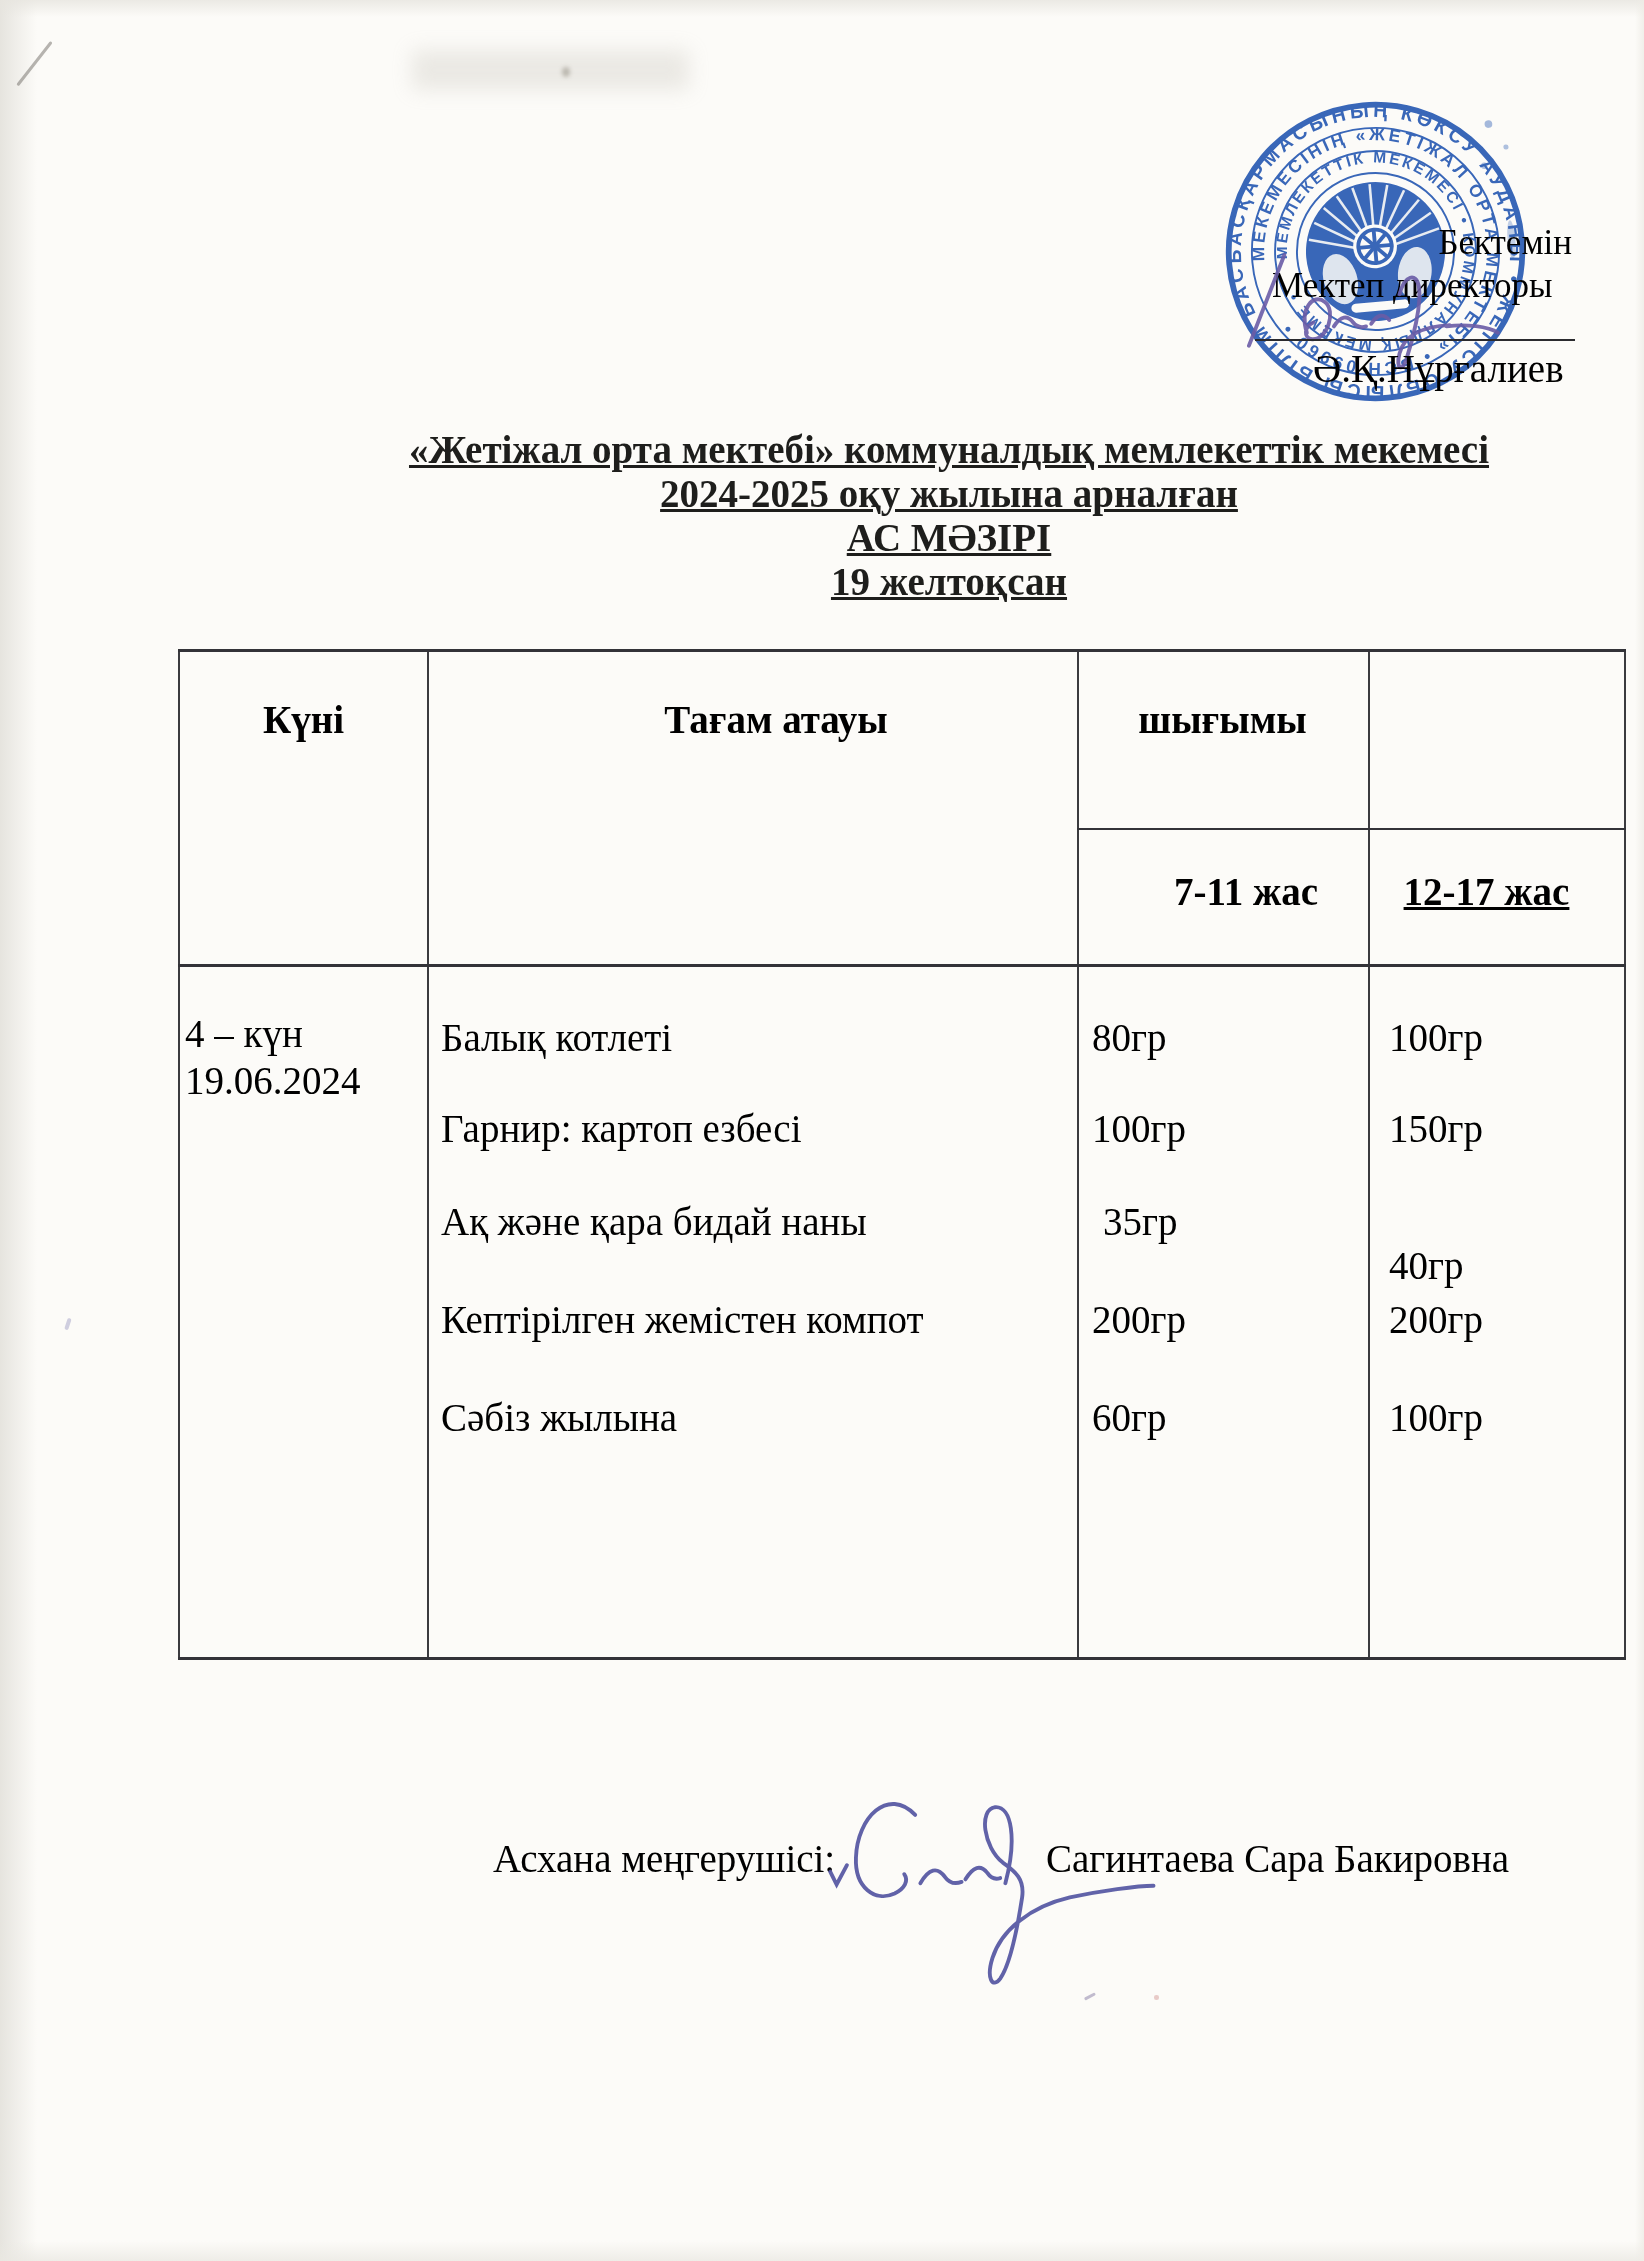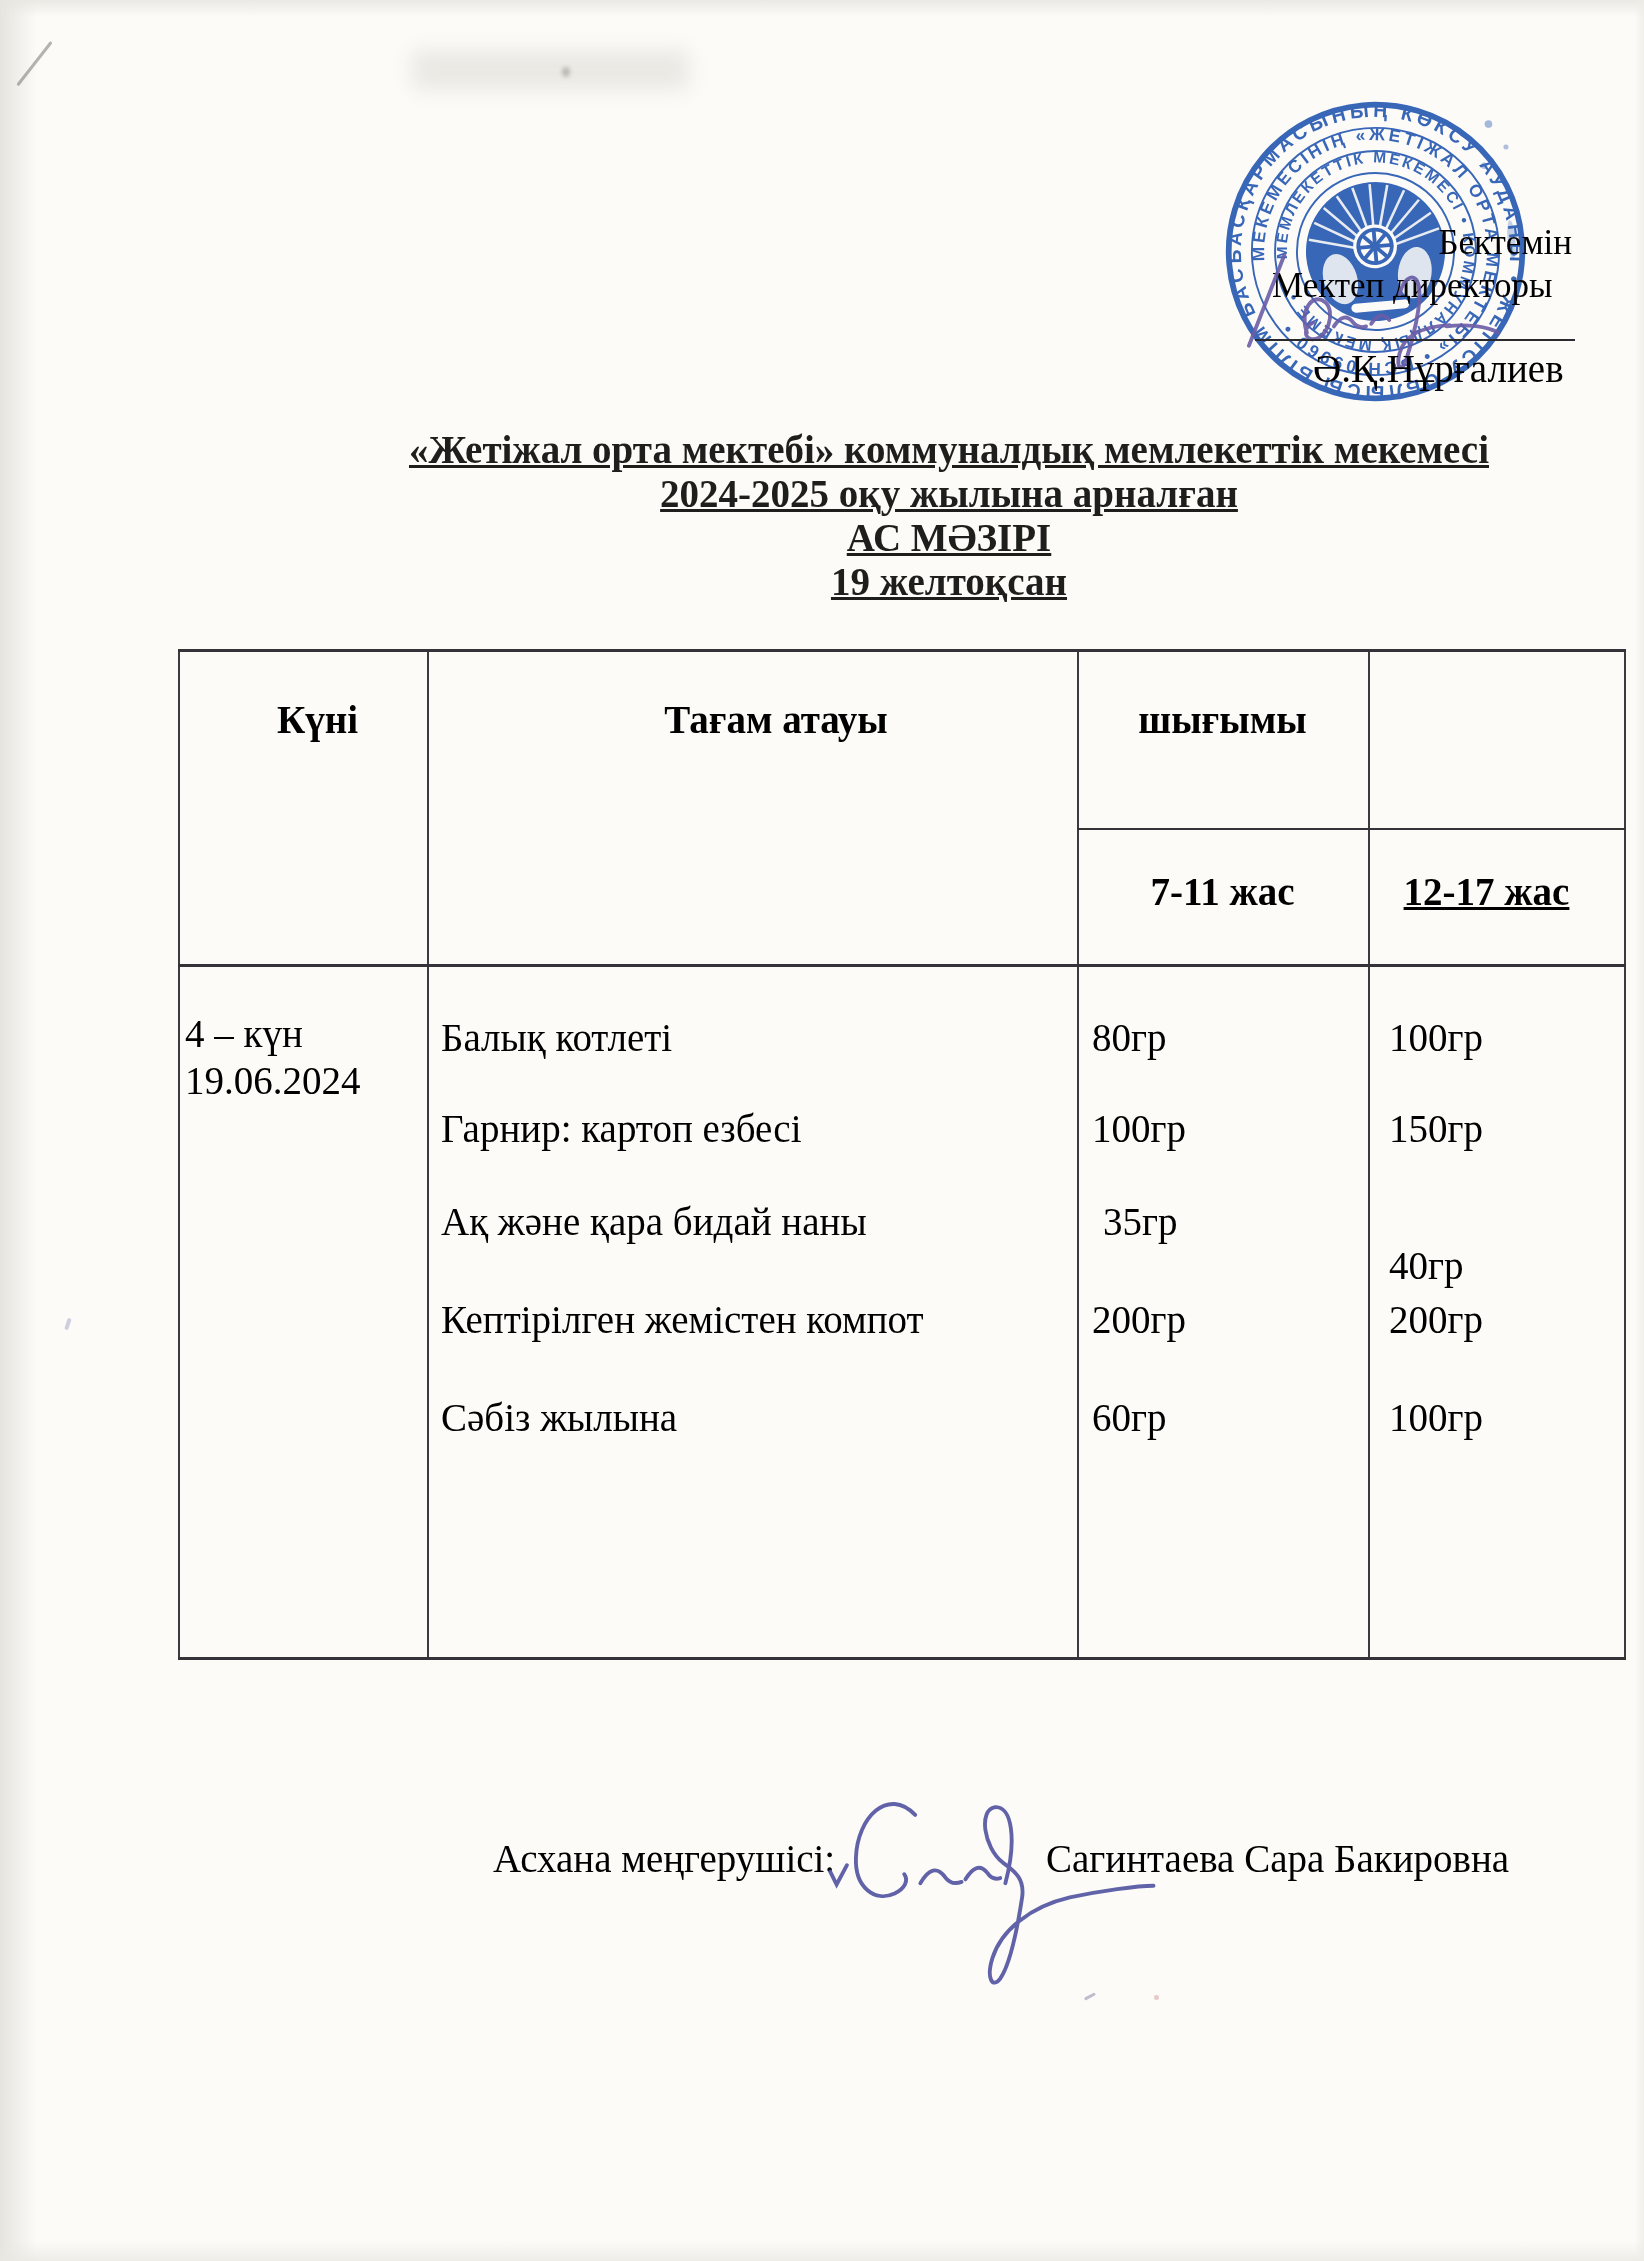--- a/index.html
+++ b/index.html
@@ -36,24 +36,24 @@
   
   .vline{width:1.9px;top:649px;height:1010px;background:#3b3b3f;}
   .hline{left:178px;width:1448px;background:#333338;}
   .v1{left:178px;} .v2{left:427px;} .v3{left:1077px;} .v4{left:1368px;} .v5{left:1624px;}
   .h-top{top:649px;height:3.2px;}
   .h-sub{top:828px;left:1077px;width:549px;height:1.9px;}
   .h-head{top:964px;height:2.6px;}
   .h-bot{top:1657px;height:2.6px;}
 
   .th{font-size:39px;font-weight:700;}
-  .th-kuni{left:178px;width:251px;top:700px;padding-left:14px;}
+  .th-kuni{left:178px;width:251px;top:700px;}
   .th-tagam{left:427px;width:650px;top:700px;padding-left:24px;}
   .th-shygymy{left:1077px;width:291px;top:700px;}
-  .th-age1{left:1077px;width:291px;top:872px;}
+  .th-age1{left:1077px;width:338px;top:872px;}
   .th-age2{left:1368px;width:237px;top:872px;text-decoration:underline;}
 
   .td{font-size:39px;}
   .day1{left:185px;top:1014px;}
   .day2{left:185px;top:1061px;}
   .dish{left:441px;}
   .g1{left:1092px;}
   .g1-indent{left:1103px;}
   .g2{left:1389px;}
 

